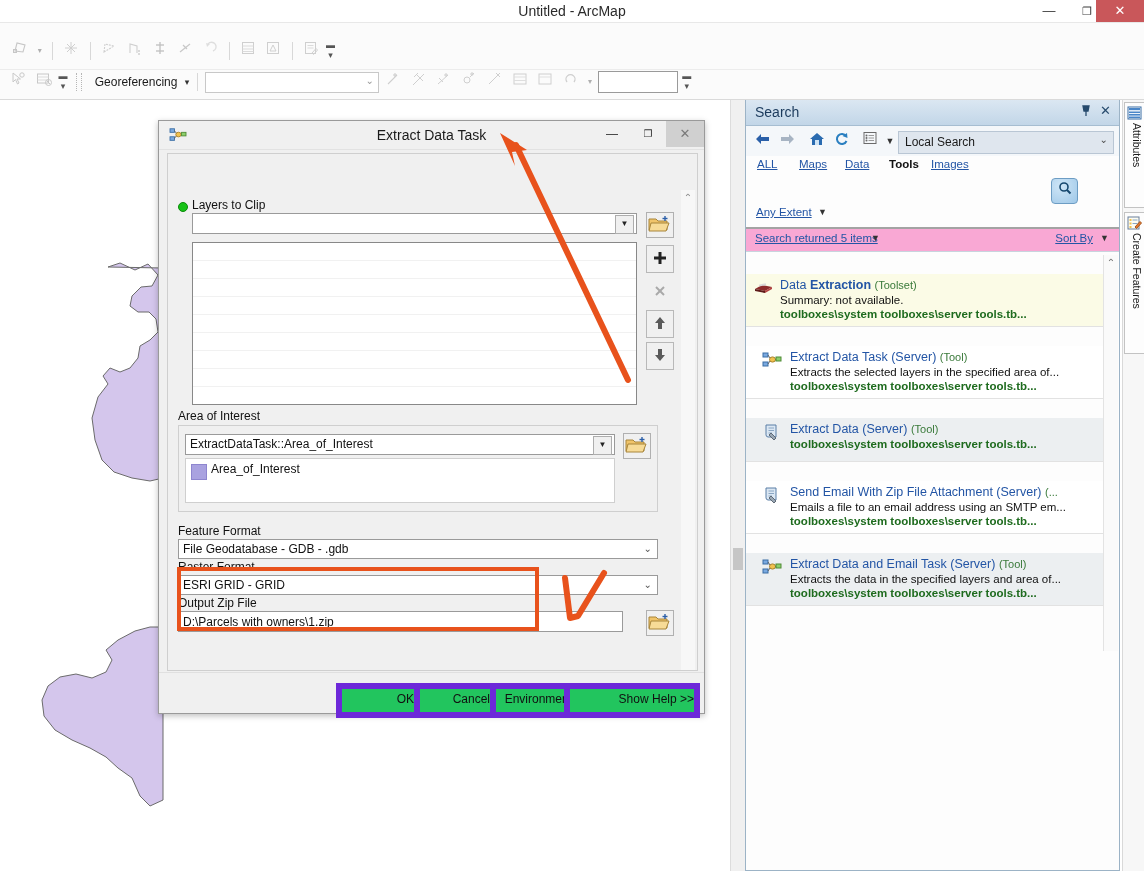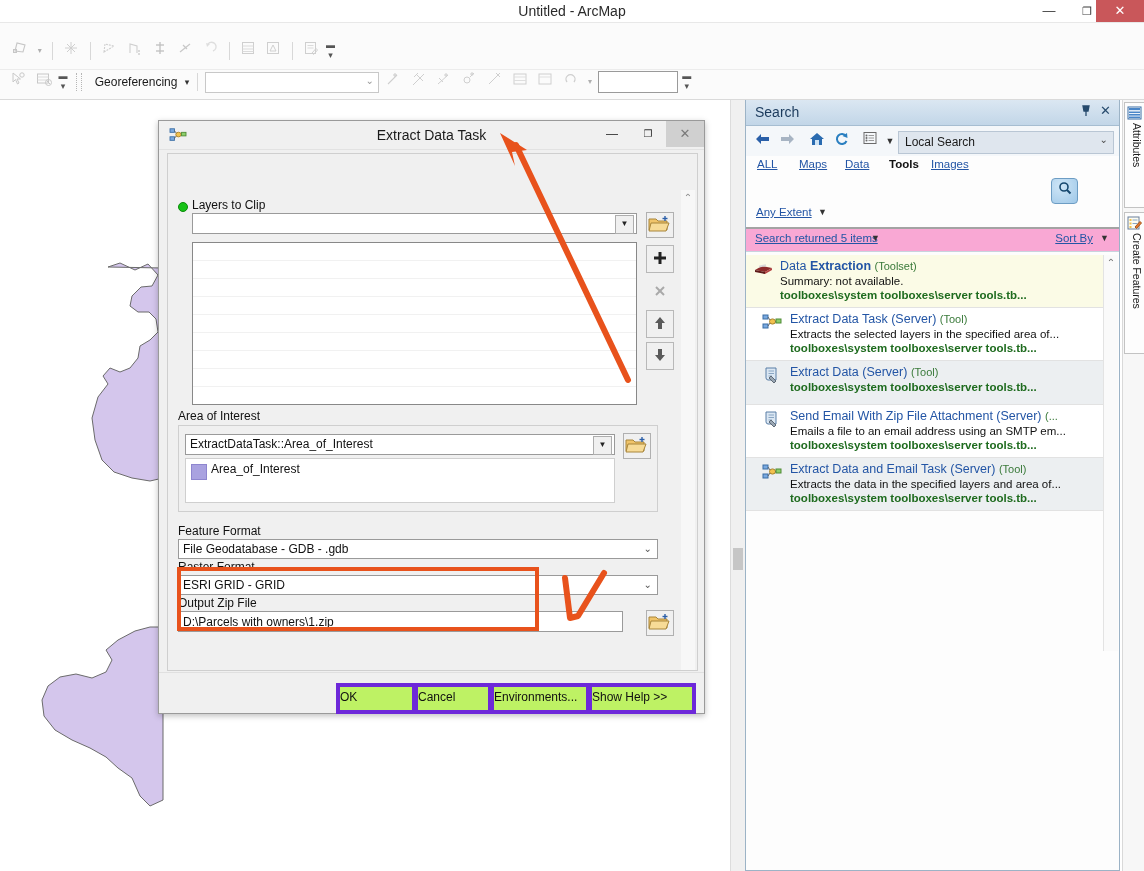--- a/index.html
+++ b/index.html
@@ -73,21 +73,21 @@
     text-align:center;line-height:24px;font-size:13px;color:#194a76;}
   #sp-extent{position:absolute;left:10px;top:106px;font-size:11.5px;color:#2355a5;text-decoration:underline;}
   #sp-extent-arrow{position:absolute;left:72px;top:107px;font-size:9px;color:#333;text-decoration:none;}
   #sp-resultbar{position:absolute;left:0;top:127px;width:373px;height:22px;background:#f9a8d4;
     border-top:2px solid #a3a3a3;border-bottom:1px solid #c8d4de;}
   #sp-count{position:absolute;left:9px;top:3px;font-size:11.5px;color:#2355a5;text-decoration:underline;}
   #sp-count-arrow{position:absolute;left:125px;top:4px;font-size:9px;color:#333;}
   #sp-sort{position:absolute;right:26px;top:3px;font-size:11.5px;color:#2355a5;text-decoration:underline;}
   #sp-sort-arrow{position:absolute;right:10px;top:4px;font-size:9px;color:#333;}
   #sp-results{position:absolute;left:0;top:155px;width:358px;height:396px;overflow:hidden;}
-  .res{position:relative;padding:4px 6px 5px 34px;border-bottom:1px solid #e2e2e2;min-height:44px;box-sizing:border-box;}
+  .res{position:relative;padding:4px 6px 5px 34px;border-bottom:1px solid #e2e2e2;min-height:44px;box-sizing:border-box;margin-top:19px;}
   .res.hl-yellow{background:#fbfbe6;}
   .res.hl-gray{background:#eceff1;}
   .res.plain{background:#ffffff;}
   .res .ico{position:absolute;left:7px;top:5px;width:20px;height:18px;}
   .res .ico.indent{left:16px;}
   .res .ttl{font-size:12.5px;color:#2355a5;line-height:15px;}
   .res .ttl b{color:#2355a5;}
   .res .ttl .kind{color:#3a7a3a;font-size:11px;}
   .res .sum{font-size:11.5px;color:#111;line-height:14px;}
   .res .path{font-size:11.5px;color:#1e6b1e;font-weight:bold;line-height:14px;}
@@ -134,26 +134,26 @@
   .sidebtn{position:absolute;width:26px;height:26px;background:#f0f0f0;border:1px solid #b8b8b8;
     text-align:center;line-height:25px;font-size:13px;color:#3a3a3a;}
   .sidebtn.flat{border-color:transparent;background:transparent;}
   .folderbtn{position:absolute;width:26px;height:24px;background:#f0f0f0;border:1px solid #b0b0b0;}
   .aoi-panel{position:absolute;background:#f0f0f0;border:1px solid #cfcfcf;box-sizing:border-box;}
   .aoi-list{position:absolute;background:#fff;border:1px solid #cfcfcf;box-sizing:border-box;}
   .swatch{position:absolute;width:14px;height:14px;background:#a9a2e0;border:1px solid #8e86cf;}
   #dlg-scroll{position:absolute;right:2px;top:36px;width:14px;height:508px;background:#f7f7f7;}
   #dlg-scroll .up{position:absolute;left:1px;top:2px;width:12px;text-align:center;font-size:10px;color:#8a8a8a;}
   #dlg-footer{position:absolute;left:0;bottom:0;width:545px;height:40px;background:#f0f0f0;border-top:1px solid #e0e0e0;}
-  .fbtn{position:absolute;top:10px;height:23px;background:#bef264;border:4px solid #6d28d9;
-    font-size:12px;color:#111;text-align:left;line-height:21px;}
+  .fbtn{position:absolute;top:10px;height:23px;background:#22c55e;border:6px solid #6d28d9;
+    font-size:12px;color:#111;text-align:right;line-height:21px;}
   #btn-ok{left:177px;width:72px;}
   #btn-cancel{left:255px;width:70px;}
   #btn-env{left:331px;width:92px;}
-  #btn-help{left:429px;width:100px;}
+  #btn-help{left:405px;width:100px;padding-left:24px;}
   
   #anno{position:absolute;left:0;top:0;width:1144px;height:871px;pointer-events:none;}
   #hlbox{position:absolute;left:177px;top:567px;width:354px;height:56px;border:4px solid #e8521c;}
 </style>
 </head>
 <body>
 
 <div id="titlebar">
   <div class="title">Untitled - ArcMap</div>
   <div class="winbtn" id="btn-min">—</div>

